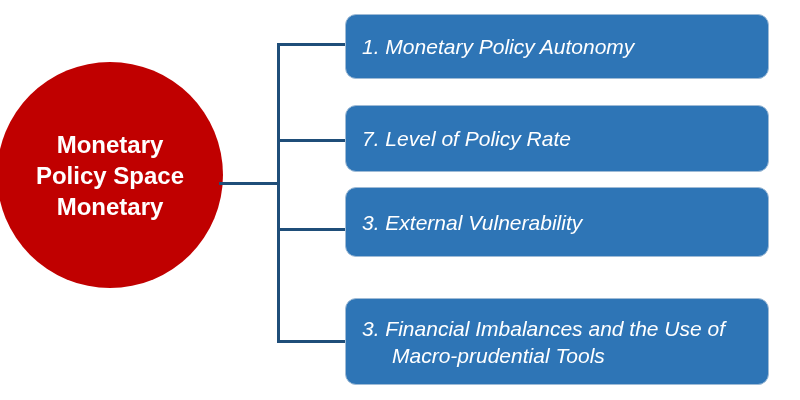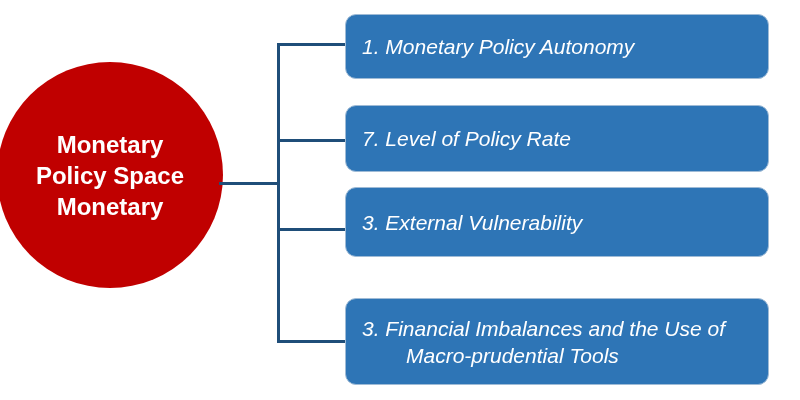--- a/index.html
+++ b/index.html
@@ -63,21 +63,21 @@
     font-size: 21px;
     padding-left: 16px;
     padding-right: 12px;
     line-height: 27px;
     font-style: italic;
   }
   .box.box1 { top: 14px;  height: 65px; }
   .box.box2 { top: 105px; height: 67px; }
   .box.box3 { top: 187px; height: 70px; }
   .box.box4 { top: 298px; height: 87px; }
-  .box .l2 { display: block; margin-left: 44px; }
+  .box .l2 { display: block; margin-left: 30px; }
 </style>
 </head>
 <body>
 
 <div class="stage">
 
   <div class="hub">
     <span>Monetary</span>
     <span>Policy Space</span>
     <span>Monetary</span>

